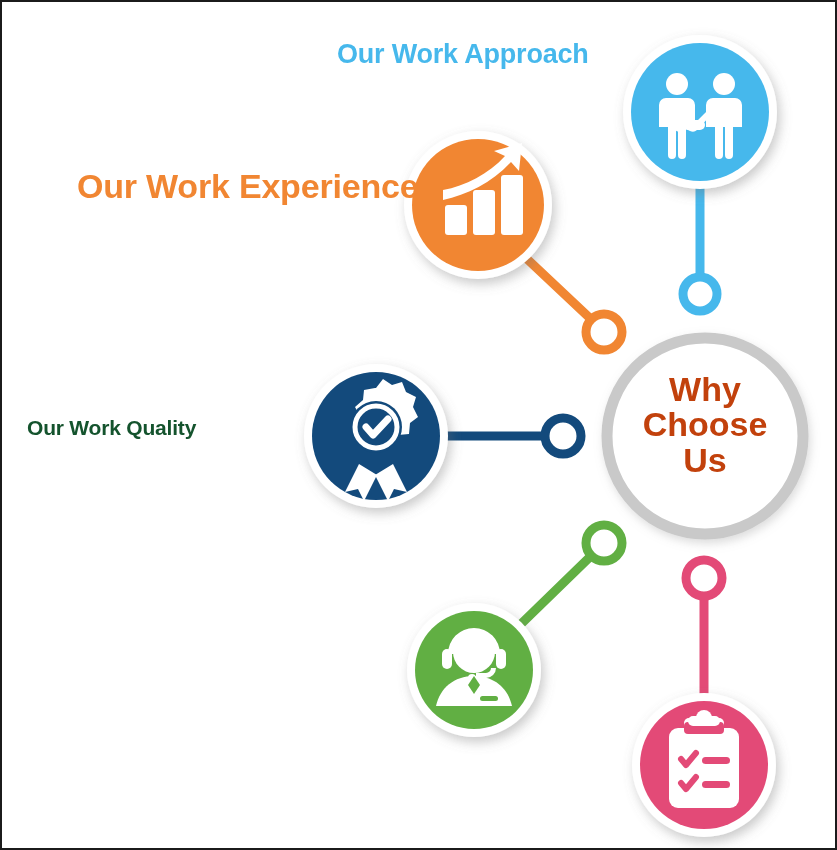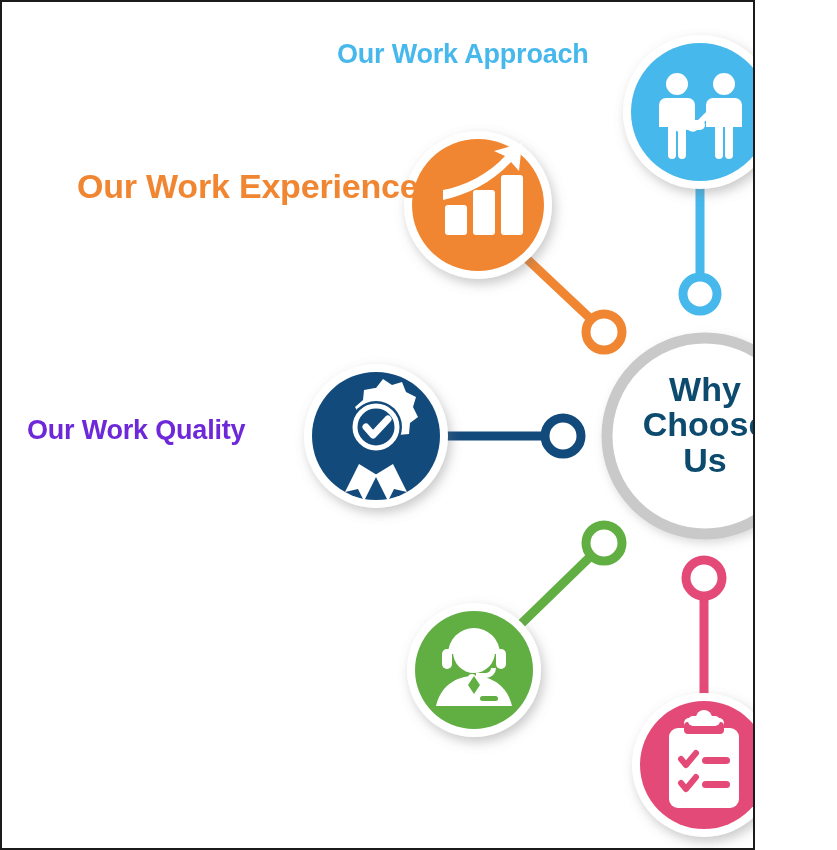--- a/index.html
+++ b/index.html
@@ -1,21 +1,21 @@
 <!DOCTYPE html>
 <html><head>
 <meta charset="utf-8">
 <style>
   html,body{margin:0;padding:0;background:#ffffff;}
   body{
     font-family:"Liberation Sans","DejaVu Sans",sans-serif;
   }
   #infographic{
     position:relative;
-    width:755px;
+    width:837px;
     height:850px;
     background:#ffffff;
     border:2px solid #1b1b1b;
     box-sizing:border-box;
     overflow:hidden;
   }
   #svg-layer{
     position:absolute;
     left:0; top:0;
     width:837px; height:850px;
@@ -24,21 +24,21 @@
     position:absolute;
     font-weight:bold;
     white-space:nowrap;
     letter-spacing:-0.2px;
     line-height:1;
   }
   .center-text{
     position:absolute;
     text-align:center;
     font-weight:bold;
-    color:#0c4a6e;
+    color:#c2410c;
     line-height:1.04;
     white-space:pre-line;
   }
 </style>
 </head>
 <body>
 
 <div id="infographic">
 
   <svg id="svg-layer" viewBox="0 0 837 850">
@@ -161,21 +161,21 @@
         <path d="M679 781 l5 6 10 -12" fill="none" stroke="#e34a77" stroke-width="6" stroke-linecap="round" stroke-linejoin="round"></path>
         <rect x="700" y="779" width="28" height="7" rx="3.5" fill="#e34a77"></rect>
       </g>
     </g>
   </svg>
 
   <div class="node-label" style="left:335px; top:39px; font-size:27px; color:#46b8ec;">Our Work Approach</div>
 
   <div class="node-label" style="left:75px; top:167px; font-size:34px; color:#f18632;">Our Work Experience</div>
 
-  <div class="node-label" style="left:25px; top:415px; font-size:27px; color:#6d28d9;">Our Work Quality</div>
+  <div class="node-label" style="left:25px; top:415px; font-size:21px; color:#14532d;">Our Work Quality</div>
 
 
 
   <div class="center-text" style="left:613px; top:370px; width:180px; font-size:34px;">Why
 Choose
 Us</div>
 
 </div>
 
 </body></html>

